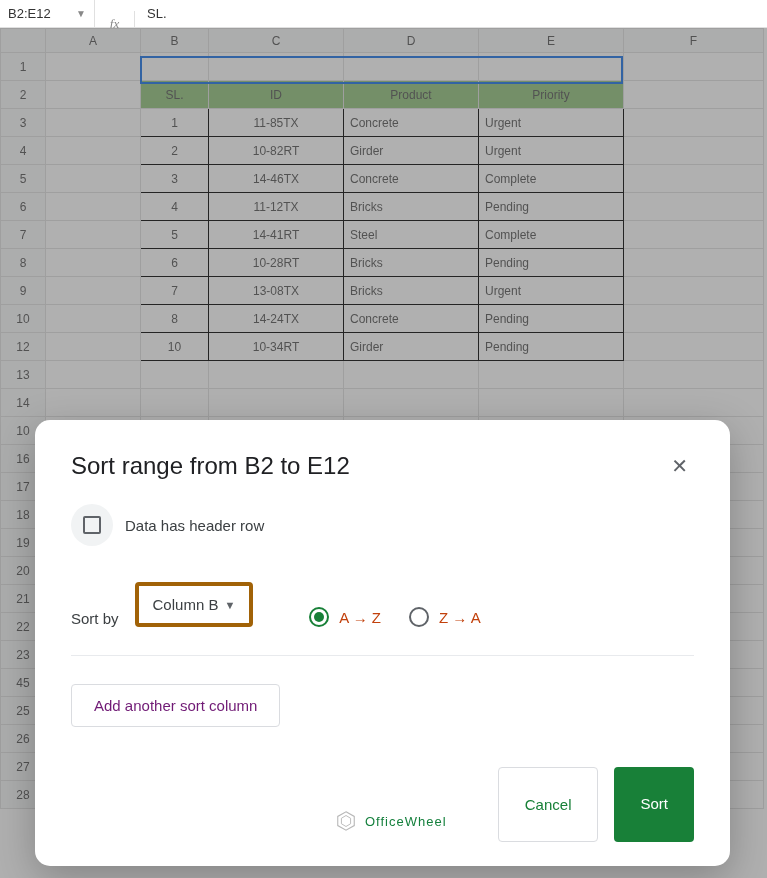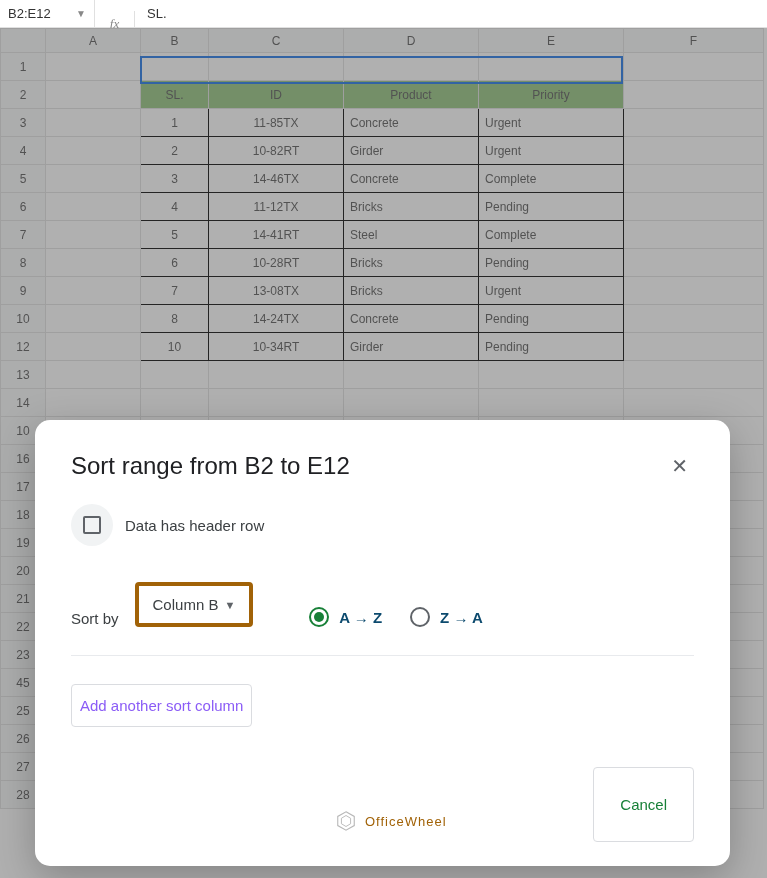--- a/index.html
+++ b/index.html
@@ -226,34 +226,33 @@
       border-color: #188038;
     }
     .radio-inner {
       width: 10px;
       height: 10px;
       border-radius: 50%;
       background: #188038;
     }
     .radio-label {
       font-size: 15px;
-      color: #0c4a6e;
-      font-weight: bold;
+      color: #c2410c;
     }
     .divider {
       border: none;
       border-top: 1px solid #e8eaed;
       margin-bottom: 28px;
     }
     .add-column-btn {
       border: 1px solid #dadce0;
       border-radius: 4px;
-      padding: 12px 8px;
-      font-size: 15px;
-      color: #8b5cf6;
+      padding: 12px 22px;
+      font-size: 15px;
+      color: #701a75;
       font-weight: 500;
       cursor: pointer;
       display: inline-block;
       margin-bottom: 40px;
     }
     .modal-footer {
       display: flex;
       justify-content: flex-end;
       gap: 16px;
     }
@@ -274,21 +273,21 @@
       background: #188038;
       color: #fff;
     }
     .watermark {
       position: absolute;
       bottom: 34px;
       left: 300px;
       display: flex;
       align-items: center;
       gap: 8px;
-      color: #a16207;
+      color: #15803d;
       font-size: 13px;
       z-index: 25;
       letter-spacing: 1px;
     }
     .watermark svg { opacity: 0.6; }
   </style>
 </head>
 <body>
 
 <div class="formula-bar">
@@ -596,20 +595,21 @@
       </div>
     </div>
   </div>
 
   <hr class="divider">
 
   <div class="add-column-btn">Add another sort column</div>
 
   <div class="modal-footer">
     <div class="btn btn-cancel">Cancel</div>
+    <div class="btn btn-sort">Sort</div>
   </div>
 
   <div class="watermark">
     <svg width="22" height="22" viewBox="0 0 24 24">
       <polygon points="12,2 21,7 21,17 12,22 3,17 3,7" fill="none" stroke="#888" stroke-width="1.2"></polygon>
       <polygon points="12,6 17,9 17,15 12,18 7,15 7,9" fill="none" stroke="#888" stroke-width="1"></polygon>
     </svg>
     <span>OfficeWheel</span>
   </div>
 </div>

